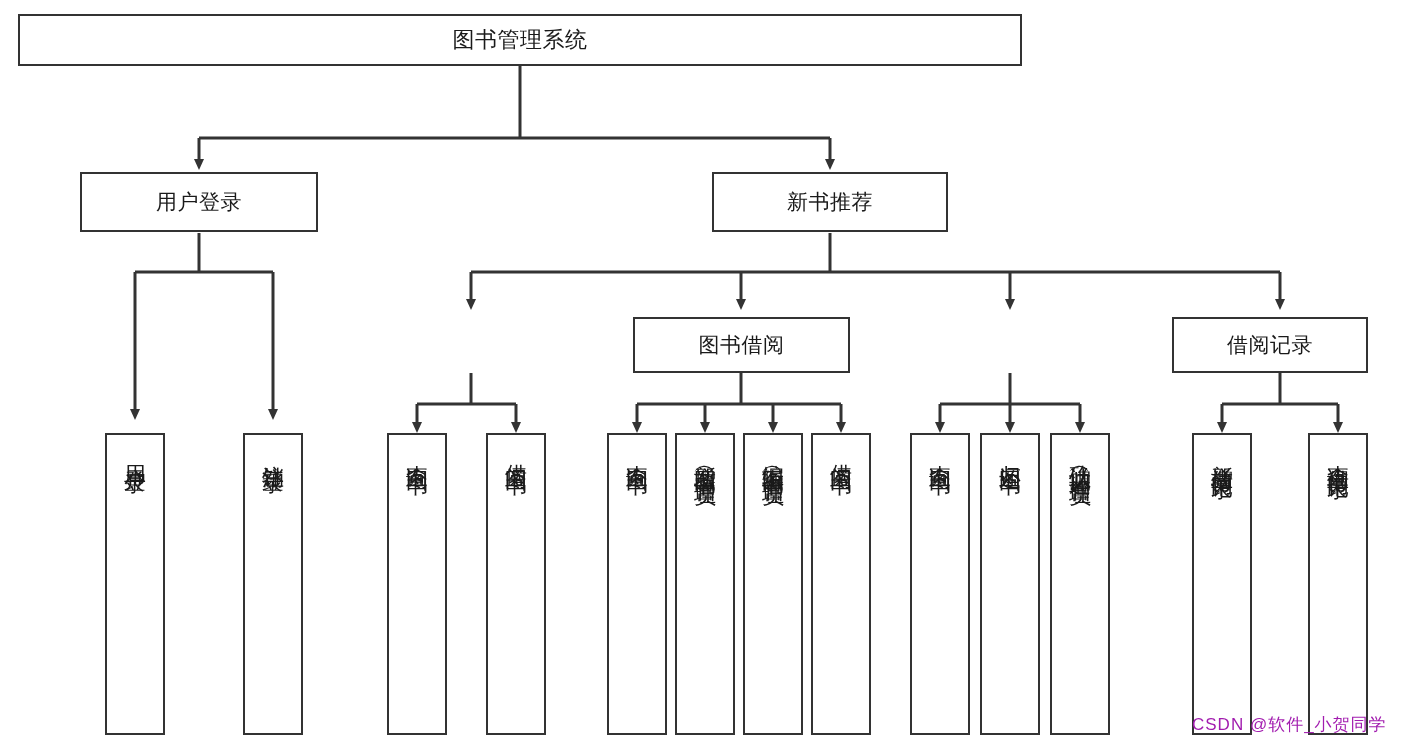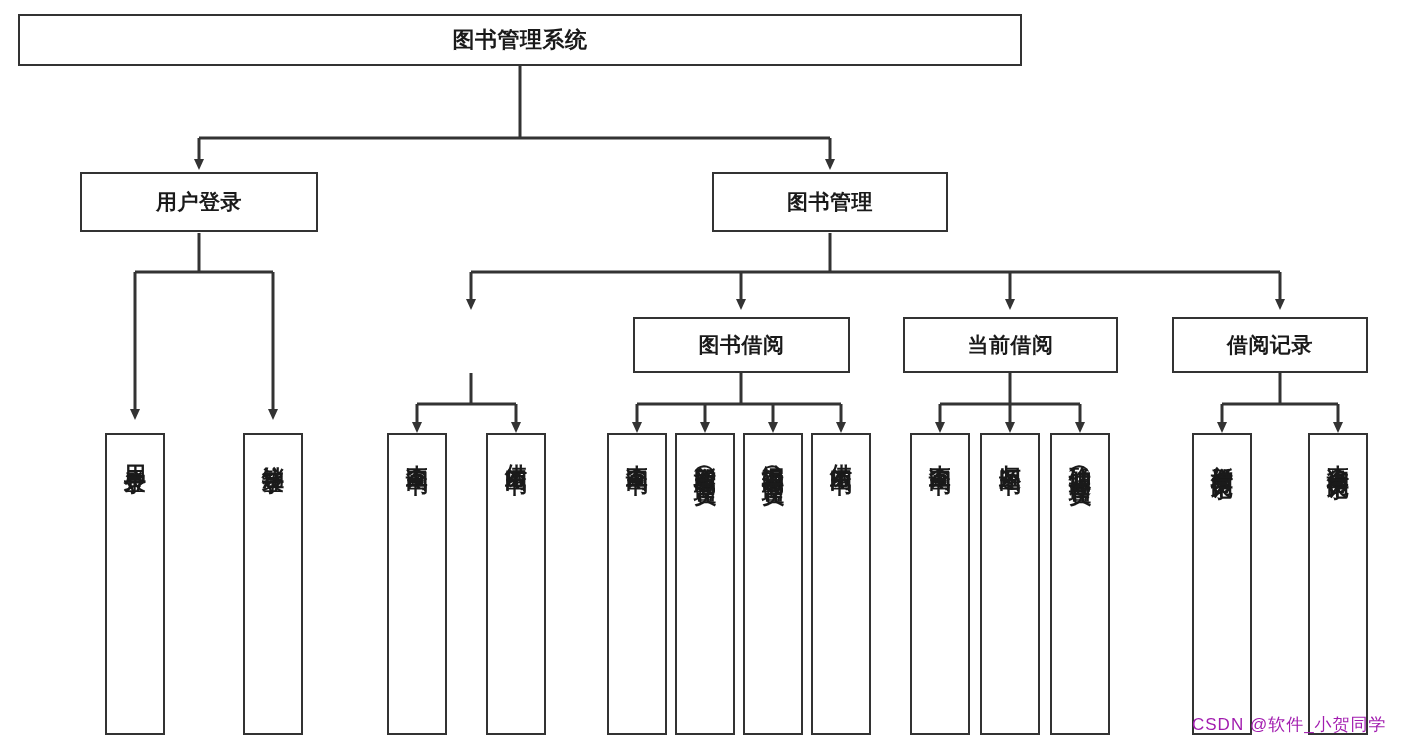--- a/index.html
+++ b/index.html
@@ -33,21 +33,20 @@
     display: flex;
     align-items: center;
     justify-content: center;
     color: #1a1a1a;
   }
   .node .node-label {
     display: block;
     text-align: center;
     line-height: 1.18;
     letter-spacing: 0.5px;
-    font-weight: bold;
   }
   .node.horizontal .node-label {
     writing-mode: horizontal-tb;
     font-size: 21px;
   }
   .node.vertical {
     align-items: flex-start;
     padding-top: 12px;
   }
   .node.vertical .node-label {
@@ -124,28 +123,25 @@
   </svg>
 
   <div class="node horizontal root" style="left:18px; top:14px; width:1004px; height:52px;">
     <span class="node-label">图书管理系统</span>
   </div>
 
   <div class="node horizontal" style="left:80px; top:172px; width:238px; height:60px;">
     <span class="node-label">用户登录</span>
   </div>
   <div class="node horizontal" style="left:712px; top:172px; width:236px; height:60px;">
-    <span class="node-label">图书管理</span>
+    <span class="node-label">新书推荐</span>
   </div>
 
   <div class="node horizontal" style="left:633px; top:317px; width:217px; height:56px;">
     <span class="node-label">图书借阅</span>
-  </div>
-  <div class="node horizontal" style="left:903px; top:317px; width:215px; height:56px;">
-    <span class="node-label">当前借阅</span>
   </div>
   <div class="node horizontal" style="left:1172px; top:317px; width:196px; height:56px;">
     <span class="node-label">借阅记录</span>
   </div>
 
   <div class="node vertical" style="left:105px; top:433px; width:60px; height:302px;">
     <span class="node-label">用户登录</span>
   </div>
   <div class="node vertical" style="left:243px; top:433px; width:60px; height:302px;">
     <span class="node-label">注销登录</span>

